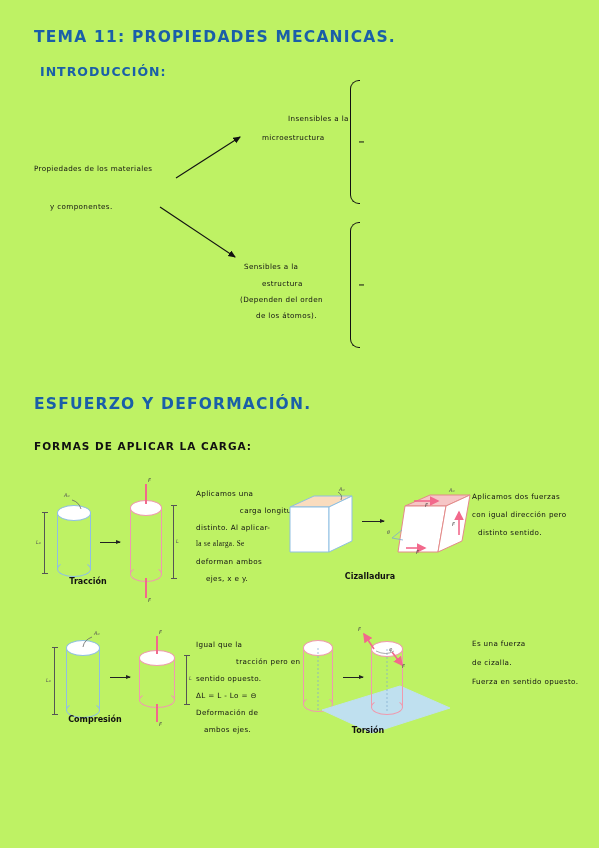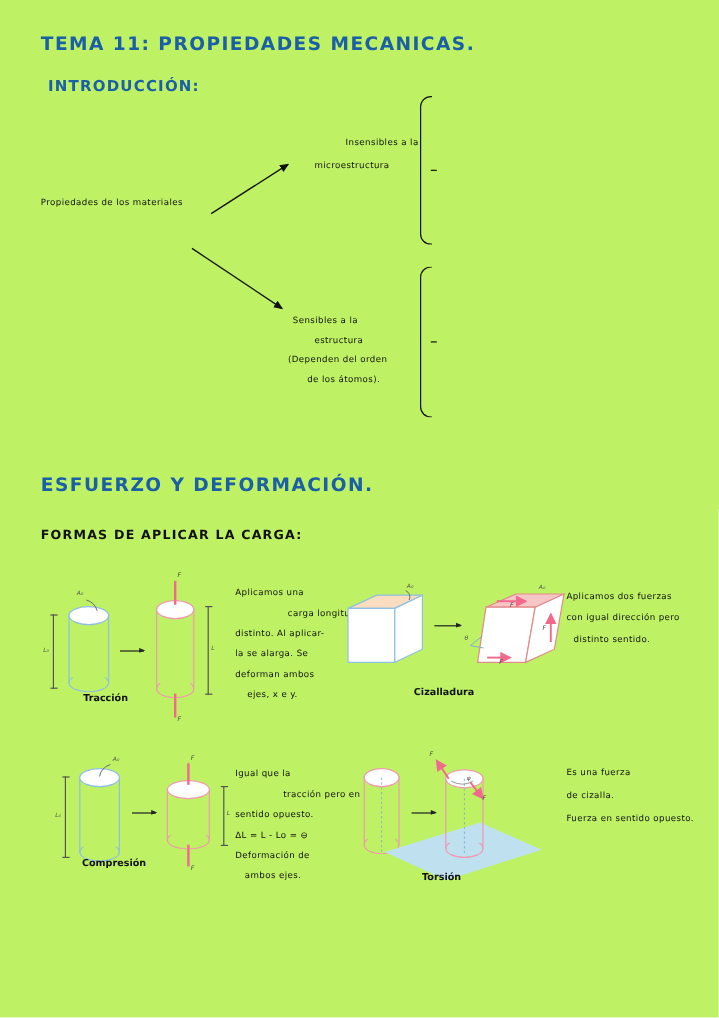--- a/index.html
+++ b/index.html
@@ -61,20 +61,21 @@
 
   <div class="h-main" style="left:34px;top:28px;">TEMA 11: PROPIEDADES   MECANICAS.</div>
 
   <div class="h-sub" style="left:40px;top:64px;">INTRODUCCIÓN:</div>
 
   <div class="h-main" style="left:34px;top:395px;">ESFUERZO  Y  DEFORMACIÓN.</div>
 
   <div class="h-black" style="left:34px;top:440px;">FORMAS DE APLICAR   LA CARGA:</div>
 
   <div class="note" style="left:34px;top:162px;width:160px;">Propiedades de los materiales</div>
+  <div class="note" style="left:50px;top:200px;width:160px;">y componentes.</div>
 
   <div class="note" style="left:248px;top:112px;width:130px;margin-left:40px;">Insensibles a la</div>
   <div class="note" style="left:262px;top:131px;width:130px;">microestructura</div>
 
   <div class="note" style="left:244px;top:260px;width:140px;">Sensibles a la</div>
   <div class="note" style="left:262px;top:277px;width:140px;">estructura</div>
   <div class="note" style="left:240px;top:293px;width:150px;">(Dependen del orden</div>
   <div class="note" style="left:256px;top:309px;width:150px;">de los átomos).</div>
 
   <svg class="layer">
@@ -117,21 +118,21 @@
     <div class="flabel" style="left:148px;top:597px;">F</div>
     <div class="dimline" style="left:173px;top:505px;height:74px;"></div>
     <div class="dimlbl" style="left:176px;top:538px;">L</div>
 
     <div class="caption" style="left:48px;top:577px;width:80px;">Tracción</div>
   </div>
 
   <div class="note" style="left:196px;top:487px;width:115px;">Aplicamos una</div>
   <div class="note" style="left:196px;top:504px;width:115px;text-align:right;">carga longitudinal</div>
   <div class="note" style="left:196px;top:521px;width:115px;">distinto. Al aplicar-</div>
-  <div class="note" style="left:196px;top:538px;width:115px;">la se alarga. Se</div>
+  <div class="note" style="left:196px;top:538px;width:115px;font-family:Liberation Serif, serif;">la se alarga. Se</div>
   <div class="note" style="left:196px;top:555px;width:115px;">deforman ambos</div>
   <div class="note" style="left:206px;top:572px;width:115px;">ejes, x e y.</div>
 
   <div>
     <svg class="layer">
 
       <polygon points="290,507 314,496 352,496 329,507" fill="#fadcbe" stroke="#8fbfe2" stroke-width="1"></polygon>
       <polygon points="290,507 329,507 329,552 290,552" fill="#fff" stroke="#8fbfe2" stroke-width="1"></polygon>
       <polygon points="329,507 352,496 352,541 329,552" fill="#fff" stroke="#8fbfe2" stroke-width="1"></polygon>
       <path d="M338,492 q5,3 3,8" stroke="#666" stroke-width=".8" fill="none"></path>

